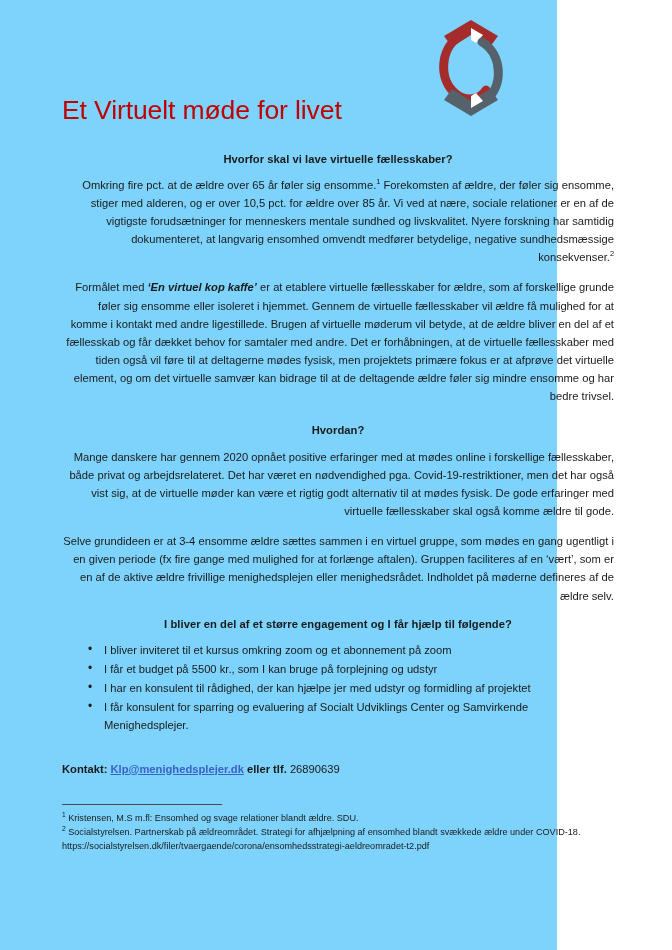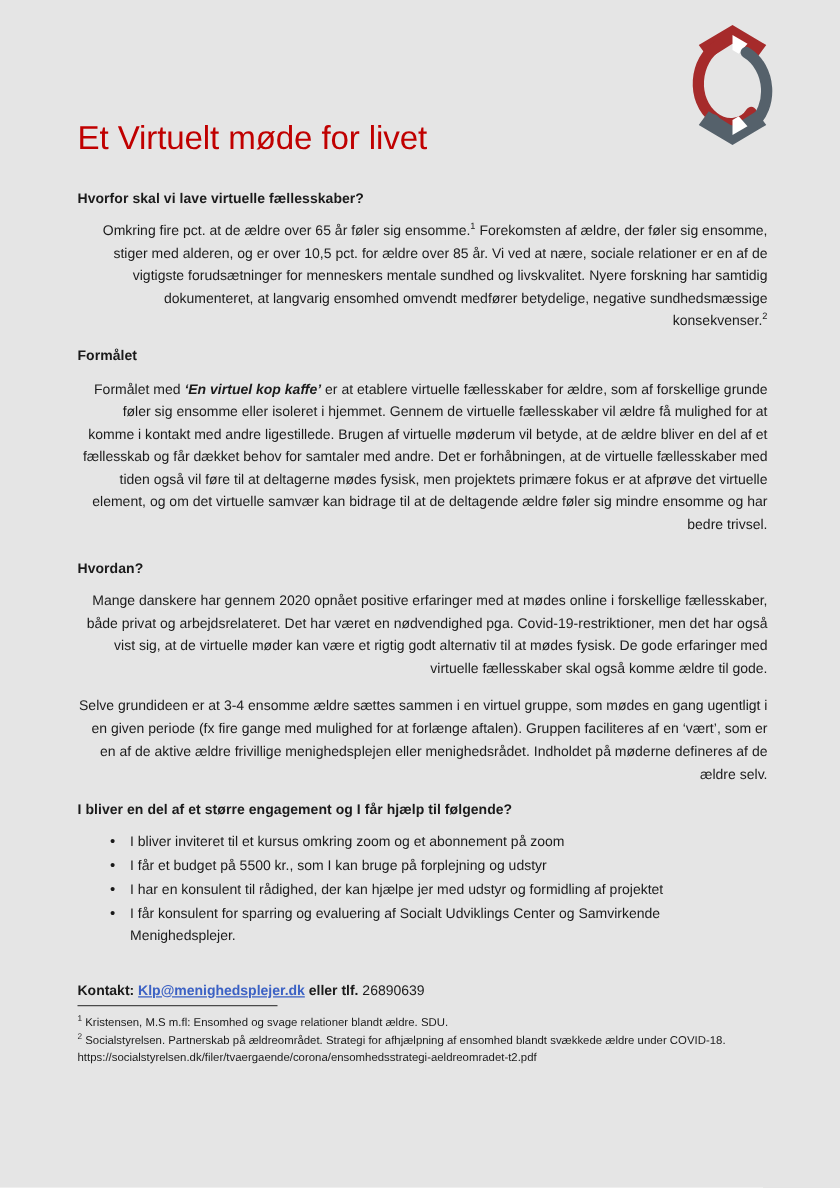--- a/index.html
+++ b/index.html
@@ -13,25 +13,25 @@
     height: 950px;
     position: relative;
     overflow: hidden;
     font-family: "Liberation Sans", sans-serif;
     color: #1a1a1a;
     -webkit-font-smoothing: antialiased;
   }
 
   .page {
     position: relative;
-    width: 672px;
+    width: 557px;
     height: 950px;
     box-sizing: border-box;
     padding: 0;
-    background: #e5e5e5;
+    background: #7dd3fc;
   }
 
   
   .logo {
     position: absolute;
     top: 14px;
     right: 45px;
     width: 82px;
     height: 108px;
   }
@@ -53,20 +53,21 @@
     letter-spacing: -0.1px;
     margin: 0 0 26px 0;
   }
 
   h2.section-head {
     font-size: 11.2px;
     font-weight: bold;
     line-height: 1.35;
     margin: 0 0 9px 0;
     letter-spacing: 0.05px;
+    text-align: center;
   }
 
   p.body-par {
     font-size: 11.2px;
     font-weight: 400;
     line-height: 1.62;
     margin: 0 0 12px 0;
     text-align: right;
     letter-spacing: 0.01px;
   }
@@ -162,21 +163,20 @@
     </svg>
   </div>
 
   <div class="content">
 
     <h1 class="doc-title">Et Virtuelt møde for livet</h1>
 
     <h2 class="section-head">Hvorfor skal vi lave virtuelle fællesskaber?</h2>
     <p class="body-par"><span>Omkring fire pct. at de ældre over 65 år føler sig ensomme.</span><sup>1</sup><span> Forekomsten af ældre, der føler sig ensomme, stiger med alderen, og er over 10,5 pct. for ældre over 85 år. Vi ved at nære, sociale relationer er en af de vigtigste forudsætninger for menneskers mentale sundhed og livskvalitet. Nyere forskning har samtidig dokumenteret, at langvarig ensomhed omvendt medfører betydelige, negative sundhedsmæssige konsekvenser.</span><sup>2</sup></p>
 
-    <h2 class="section-head">Formålet</h2>
     <p class="body-par"><span>Formålet med </span><em class="title-italic">‘En virtuel kop kaffe’</em><span> er at etablere virtuelle fællesskaber for ældre, som af forskellige grunde føler sig ensomme eller isoleret i hjemmet. Gennem de virtuelle fællesskaber vil ældre få mulighed for at komme i kontakt med andre ligestillede. Brugen af virtuelle møderum vil betyde, at de ældre bliver en del af et fællesskab og får dækket behov for samtaler med andre. Det er forhåbningen, at de virtuelle fællesskaber med tiden også vil føre til at deltagerne mødes fysisk, men projektets primære fokus er at afprøve det virtuelle element, og om det virtuelle samvær kan bidrage til at de deltagende ældre føler sig mindre ensomme og har bedre trivsel.</span></p>
 
     <div class="spacer-sm"></div>
 
     <h2 class="section-head">Hvordan?</h2>
     <p class="body-par">Mange danskere har gennem 2020 opnået positive erfaringer med at mødes online i forskellige fællesskaber, både privat og arbejdsrelateret. Det har været en nødvendighed pga. Covid-19-restriktioner, men det har også vist sig, at de virtuelle møder kan være et rigtig godt alternativ til at mødes fysisk. De gode erfaringer med virtuelle fællesskaber skal også komme ældre til gode.</p>
     <p class="body-par">Selve grundideen er at 3-4 ensomme ældre sættes sammen i en virtuel gruppe, som mødes en gang ugentligt i en given periode (fx fire gange med mulighed for at forlænge aftalen). Gruppen faciliteres af en ‘vært’, som er en af de aktive ældre frivillige menighedsplejen eller menighedsrådet. Indholdet på møderne defineres af de ældre selv.</p>
 
     <h2 class="section-head">I bliver en del af et større engagement og I får hjælp til følgende?</h2>
     <ul class="bullets">

